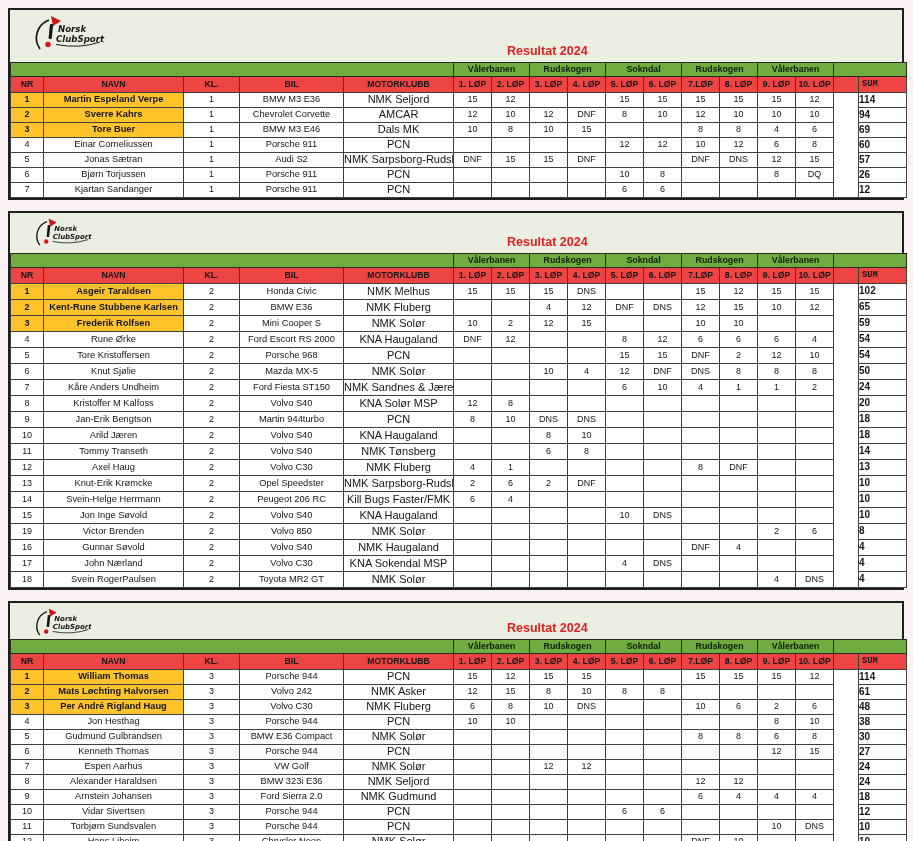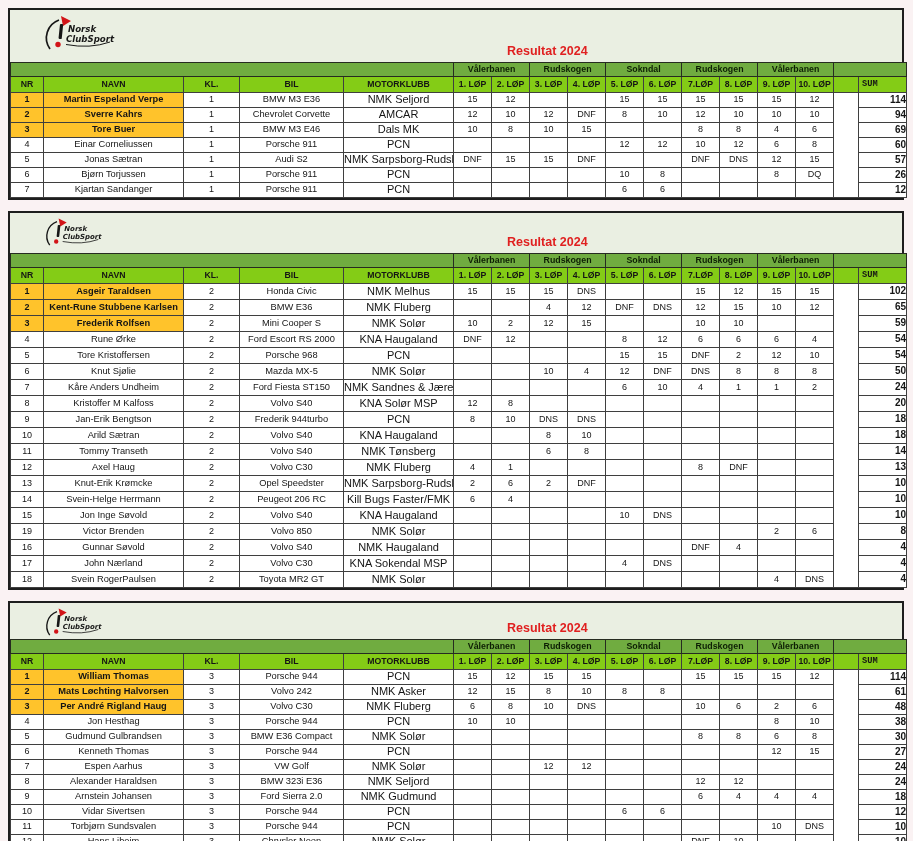--- a/index.html
+++ b/index.html
@@ -22,37 +22,37 @@
   .klasse-title {
     position:absolute; left:168px; bottom:1px; width:266px;
     text-align:center; font-size:20px; font-weight:bold; color:#101010;
     white-space:nowrap; letter-spacing:0.2px;
   }
   .resultat {
     position:absolute; left:497px; bottom:4px;
     font-size:12.5px; font-weight:bold; color:var(--red);
     white-space:nowrap;
   }
-  .logo { position:absolute; left:28px; top:3px; }
+  .logo { position:absolute; left:18px; top:3px; }
 
   table { border-collapse:collapse; table-layout:fixed; width:100%; background:#fff; }
   td {
     border:1px solid #3f3f3f; padding:0;
     font-size:9px; text-align:center; vertical-align:middle;
     color:#151515; overflow:hidden; white-space:nowrap;
     height:var(--rh); line-height:1.05;
   }
   tr.band td { height:13px; background:var(--green); border-color:#262b20; }
   td.track { font-weight:bold; font-size:8.8px; color:#0d1f04; }
-  tr.head td { height:15px; background:#84cc16; font-weight:bold; font-size:8.7px; }
+  tr.head td { height:15px; background:#ef4444; font-weight:bold; font-size:8.7px; }
   td.sumhead { text-align:left; padding-left:3px;font-family:Liberation Mono, monospace; }
   td.name, td.car { font-size:9.3px; }
   td.club { font-size:11px; }
   td.hl { background:var(--gold); font-weight:bold; }
-  td.sum { font-weight:bold; font-size:10px; text-align:right; }
+  td.sum { font-weight:bold; font-size:10px; text-align:left; }
   td.gapcol { background:#fff; }
 </style>
 </head>
 <body>
 
 <div id="page">
     <div class="section" style="--rh: 14px;">
       <div class="titlebar" style="height: 52px;">
         <span class="logo"><svg width="84" height="42" viewBox="0 0 84 42">
             <path d="M12,36 A 19 19 0 0 1 21,7" fill="none" stroke="#161616" stroke-width="1.7"></path>
@@ -448,37 +448,37 @@
             <td></td>
             <td></td>
             <td></td>
             <td></td>
             <td class="sum">20</td>
           </tr>
           <tr>
             <td>9</td>
             <td class="name">Jan-Erik Bengtson</td>
             <td>2</td>
-            <td class="car">Frederik 944turbo</td>
+            <td class="car">Martin 944turbo</td>
             <td class="club">PCN</td>
             <td>8</td>
             <td>10</td>
             <td>DNS</td>
             <td>DNS</td>
             <td></td>
             <td></td>
             <td></td>
             <td></td>
             <td></td>
             <td></td>
             <td class="sum">18</td>
           </tr>
           <tr>
             <td>10</td>
-            <td class="name">Arild Sætran</td>
+            <td class="name">Arild Jæren</td>
             <td>2</td>
             <td class="car">Volvo S40</td>
             <td class="club">KNA Haugaland</td>
             <td></td>
             <td></td>
             <td>8</td>
             <td>10</td>
             <td></td>
             <td></td>
             <td></td>

